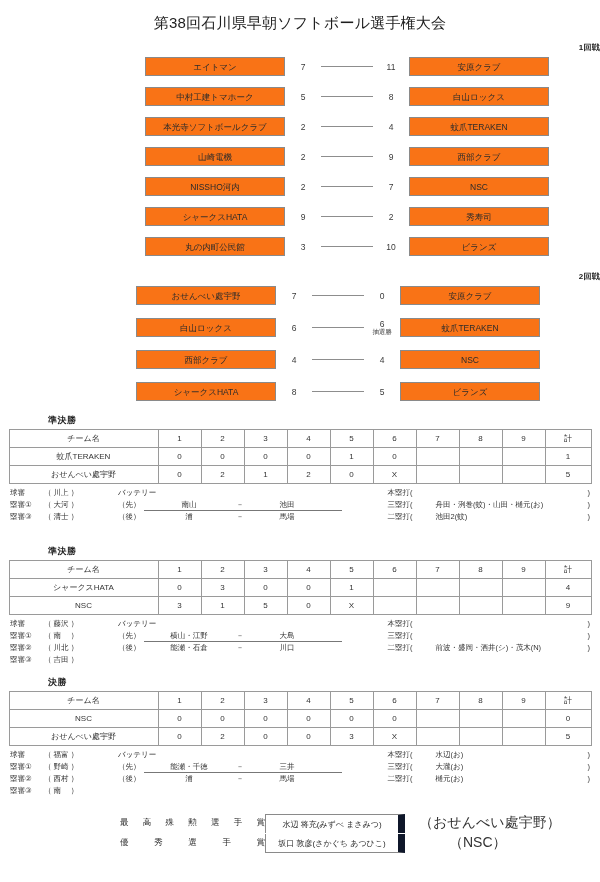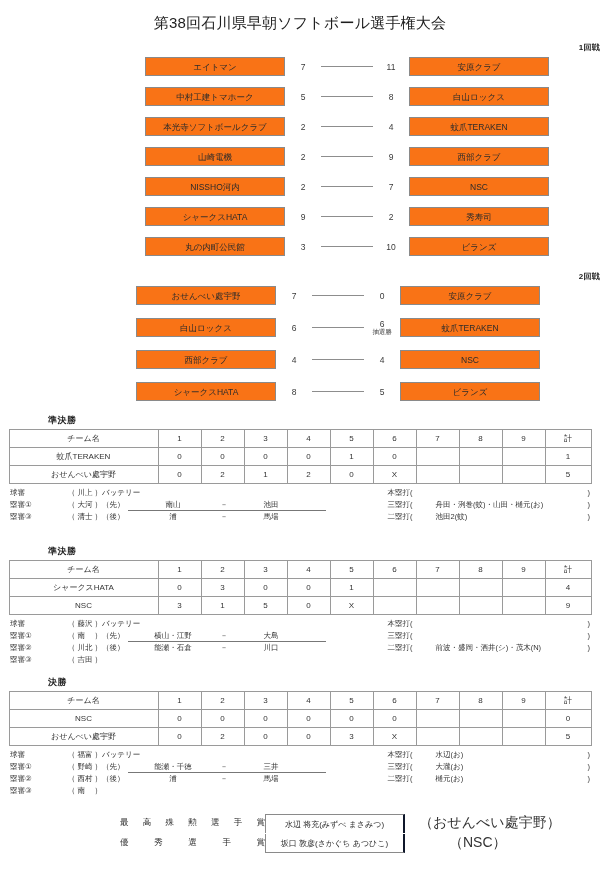--- a/index.html
+++ b/index.html
@@ -149,27 +149,27 @@
     height: 12px;
     line-height: 12px;
   }
   .umpire-role {
     width: 34px;
     white-space: nowrap;
   }
   .umpire-name {
     width: 58px;
     white-space: nowrap;
-    text-align: right;
   }
   .battery-col {
     width: 230px;
     display: flex;
     align-items: flex-start;
     position: relative;
+    margin-left: 16px;
   }
   .battery-label { width: 48px; }
   .bat-tag { width: 32px; }
   .bat-p   { width: 78px; text-align: center; }
   .bat-dash{ width: 24px; text-align: center; }
   .bat-c   { width: 70px; text-align: center; }
   .battery-underline {
     position: absolute;
     left: 26px;
     right: 6px;
@@ -213,21 +213,21 @@
     display: flex;
     justify-content: space-between;
     letter-spacing: 0;
   }
   .award-label span { display: inline-block; }
   .award-name-box {
     width: 140px;
     height: 19px;
     line-height: 19px;
     border-left: 1px solid #8a8a8a;
-    border-right: 2px solid #0f172a;
+    border-right: 7px solid #0f172a;
     text-align: center;
     font-size: 8px;
     box-sizing: border-box;
     white-space: nowrap;
   }
   .award-row.top .award-name-box { border-top: 1px solid #8a8a8a; }
   .award-row.bottom .award-name-box { border-bottom: 1px solid #8a8a8a; }
   .award-team {
     padding-left: 14px;
     font-size: 14px;

